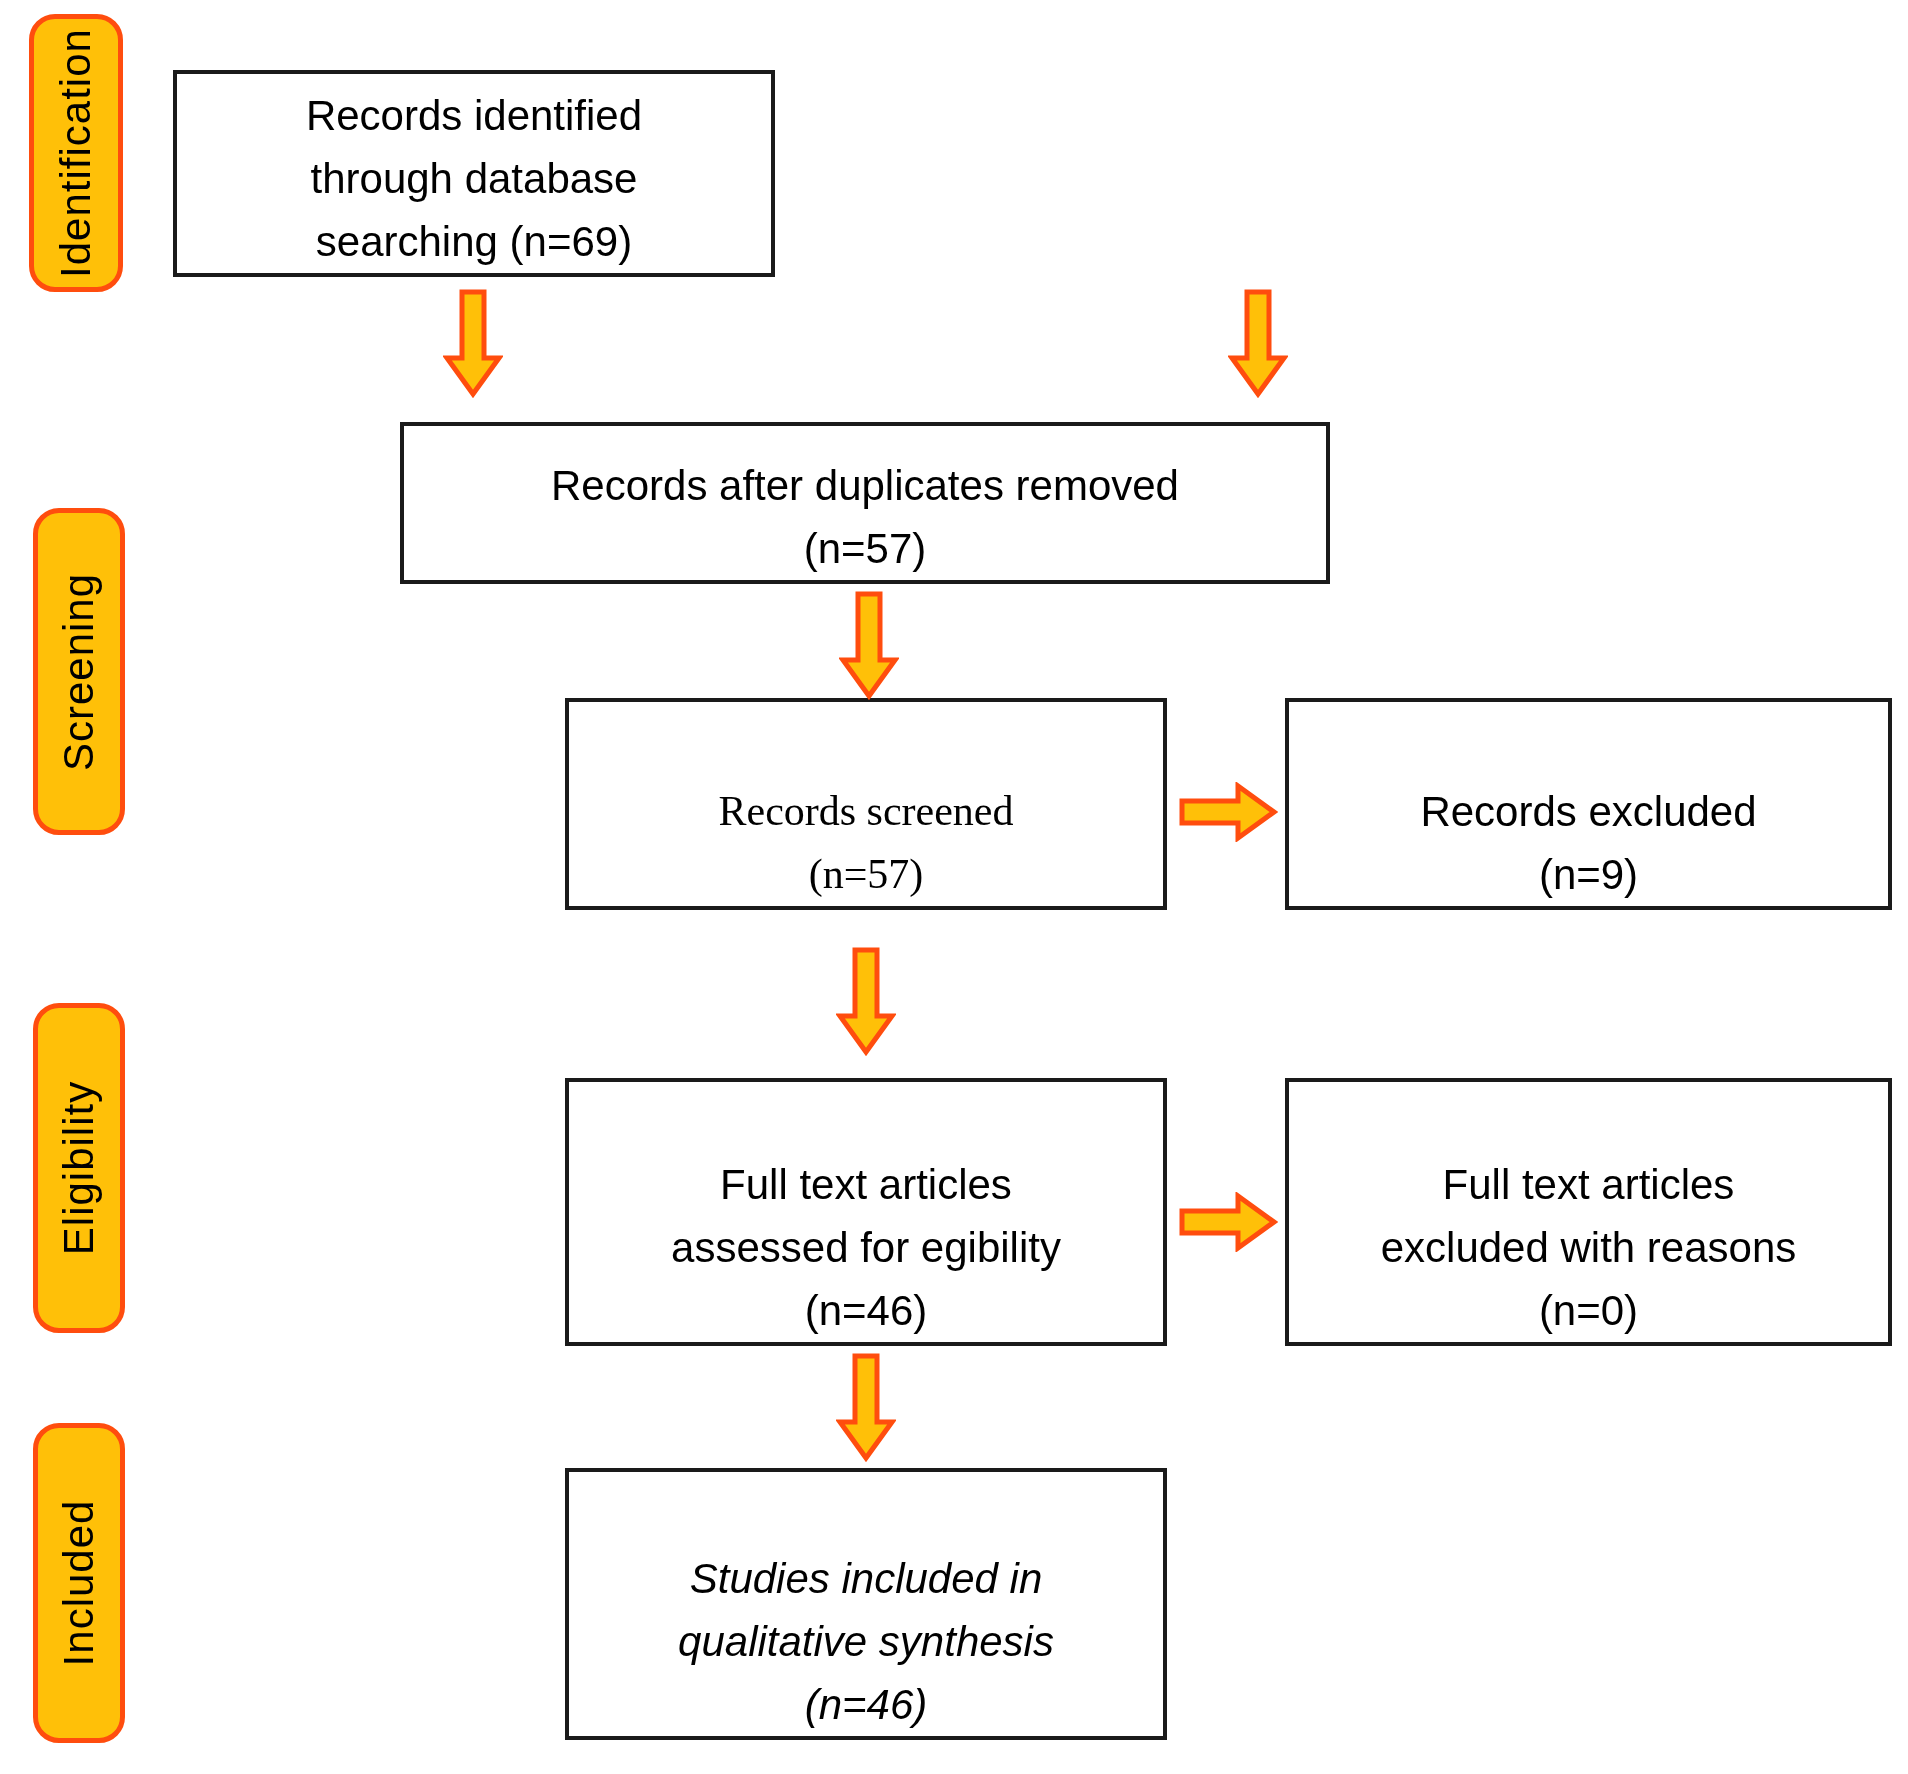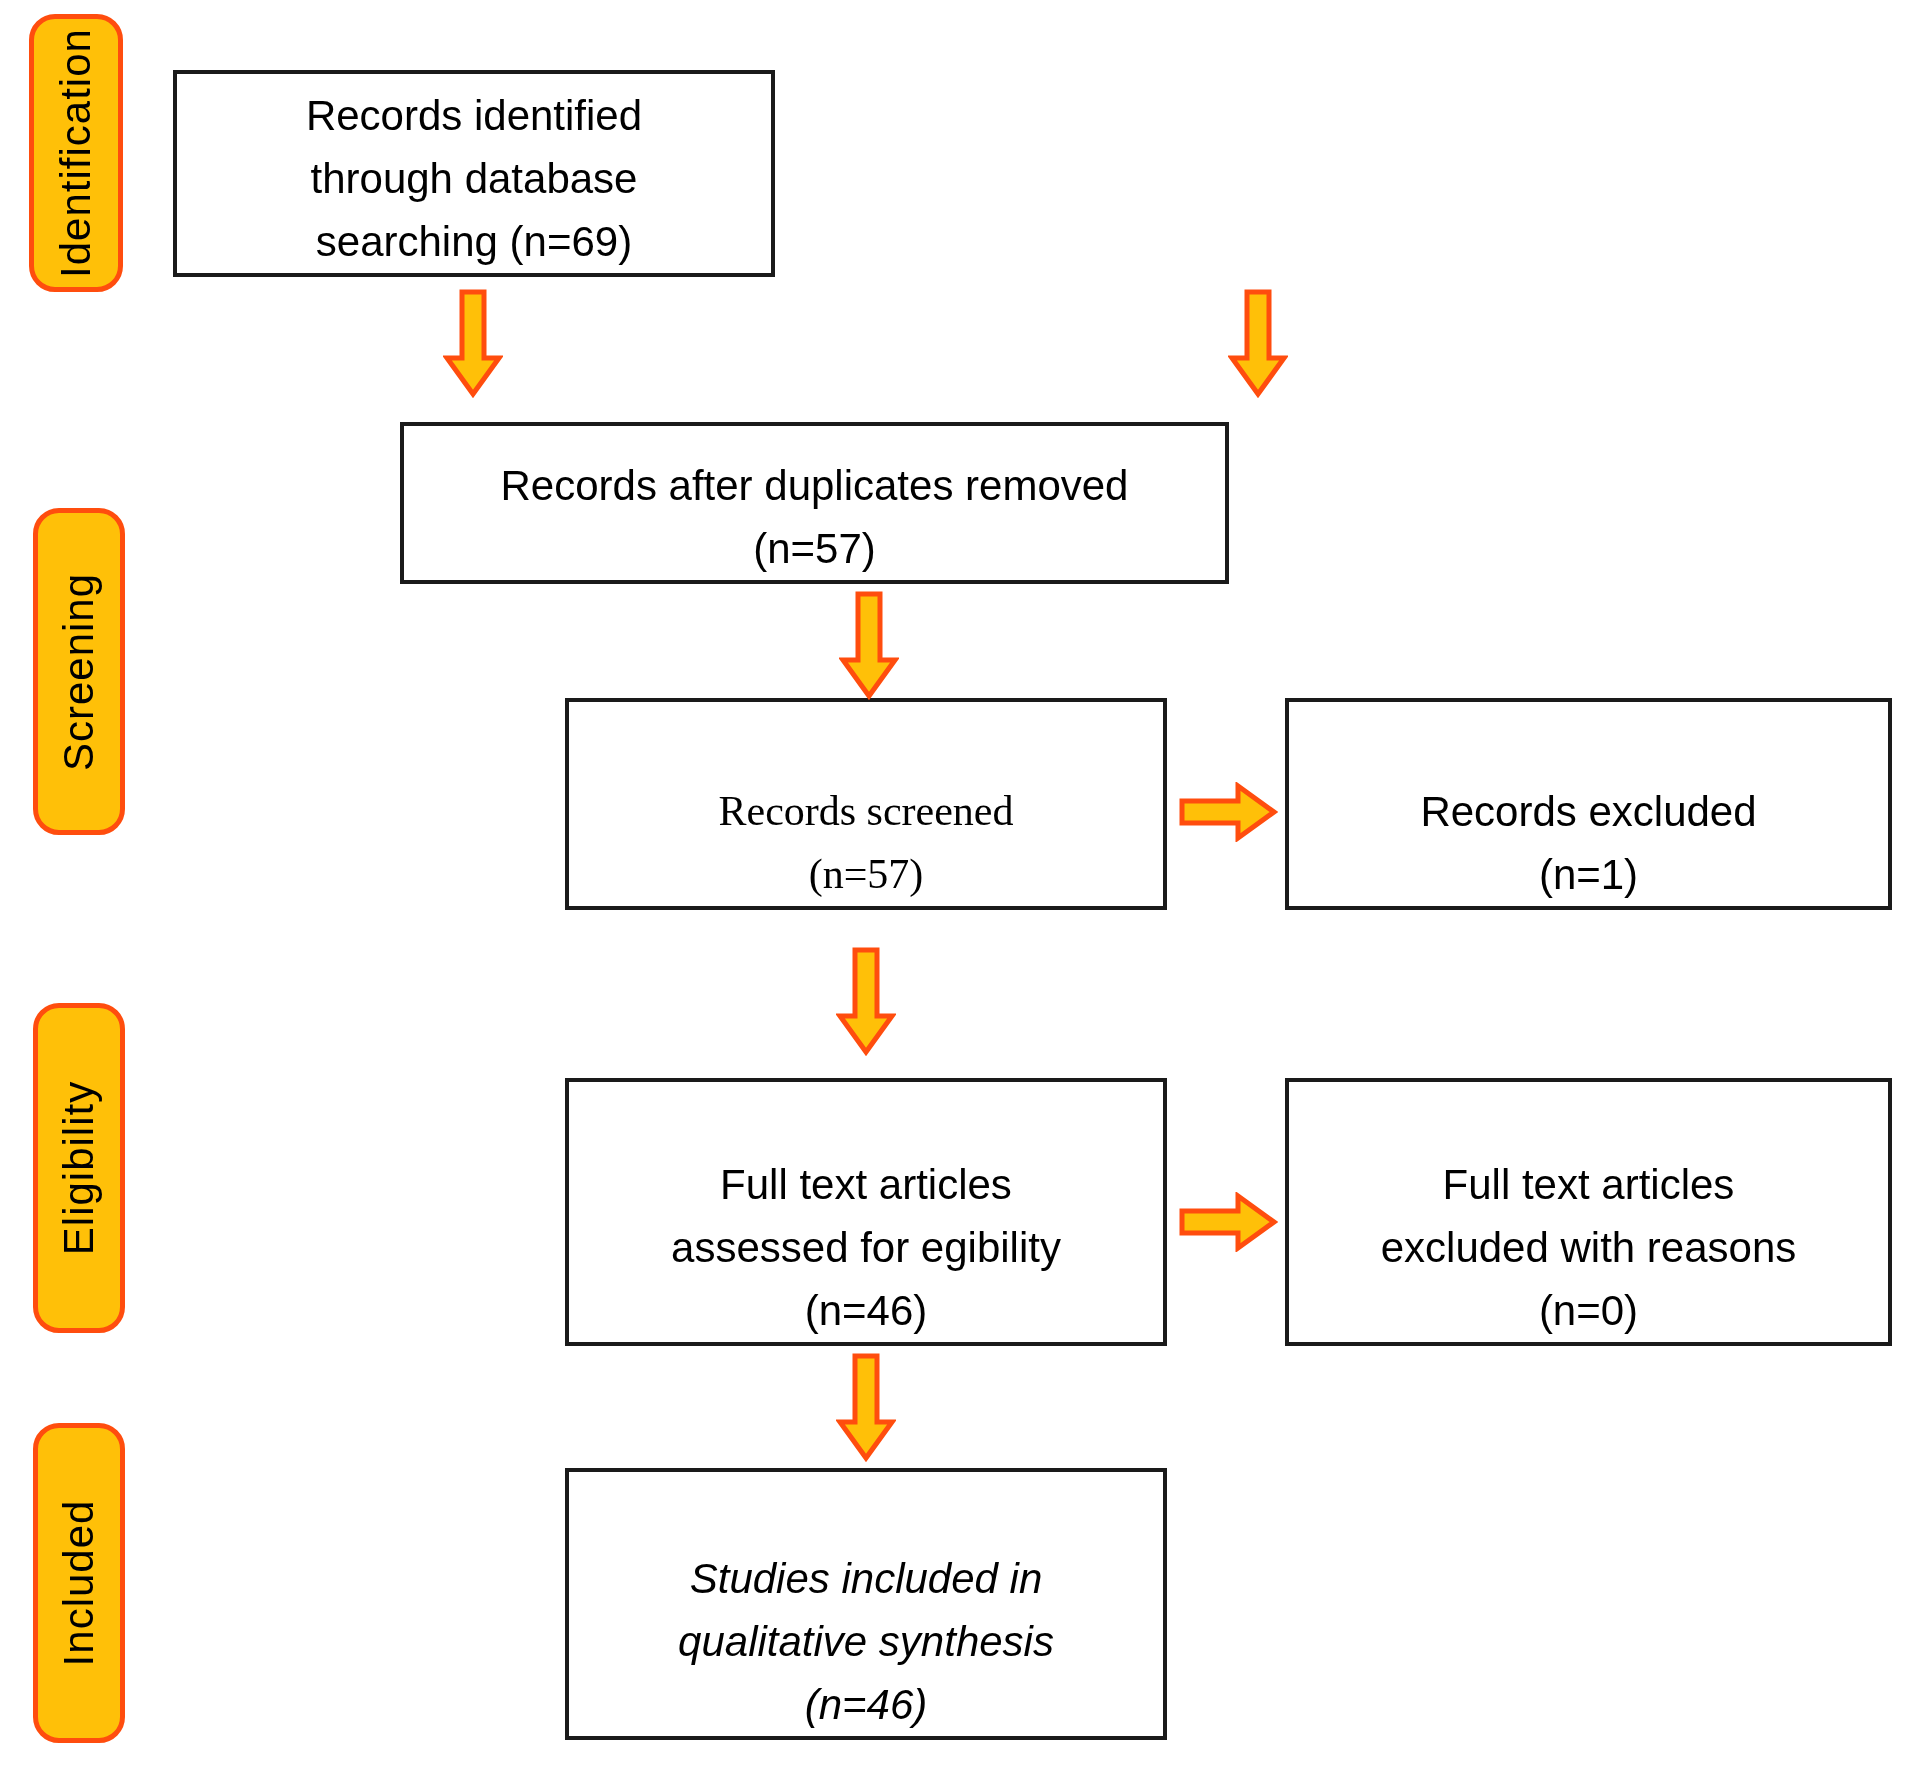--- a/index.html
+++ b/index.html
@@ -55,21 +55,21 @@
   }
   .box-text {
     white-space: pre-line;
     text-align: center;
     font-size: 42px;
     line-height: 1.5;
     color: var(--text);
   }
   #box-records-identified { left: 173px;  top: 70px;   width: 602px; height: 207px; }
   #box-additional-records { left: 950px;  top: 70px;   width: 616px; height: 207px; }
-  #box-duplicates-removed { left: 400px;  top: 422px;  width: 829px; height: 162px; }
+  #box-duplicates-removed { left: 400px;  top: 422px;  width: 930px; height: 162px; }
   #box-records-screened   { left: 565px;  top: 698px;  width: 602px; height: 212px; font-family: Liberation Serif, serif; }
   #box-records-excluded   { left: 1285px; top: 698px;  width: 607px; height: 212px; }
   #box-fulltext-assessed  { left: 565px;  top: 1078px; width: 602px; height: 268px; }
   #box-fulltext-excluded  { left: 1285px; top: 1078px; width: 607px; height: 268px; }
   #box-studies-included   { left: 565px;  top: 1468px; width: 602px; height: 272px; font-style: italic; }
 
   
   .arrow { position: absolute; }
   .arrow svg { display: block; width: 100%; height: 100%; }
   .arrow polygon {
@@ -114,21 +114,21 @@
   <div class="box" id="box-duplicates-removed">
     <span class="box-text">Records after duplicates removed
 (n=57)</span>
   </div>
   <div class="box" id="box-records-screened">
     <span class="box-text">Records screened
 (n=57)</span>
   </div>
   <div class="box" id="box-records-excluded">
     <span class="box-text">Records excluded
-(n=1)</span>
+(n=9)</span>
   </div>
   <div class="box" id="box-fulltext-assessed">
     <span class="box-text">Full text articles
 assessed for egibility
 (n=46)</span>
   </div>
   <div class="box" id="box-fulltext-excluded">
     <span class="box-text">Full text articles
 excluded with reasons
 (n=0)</span>

